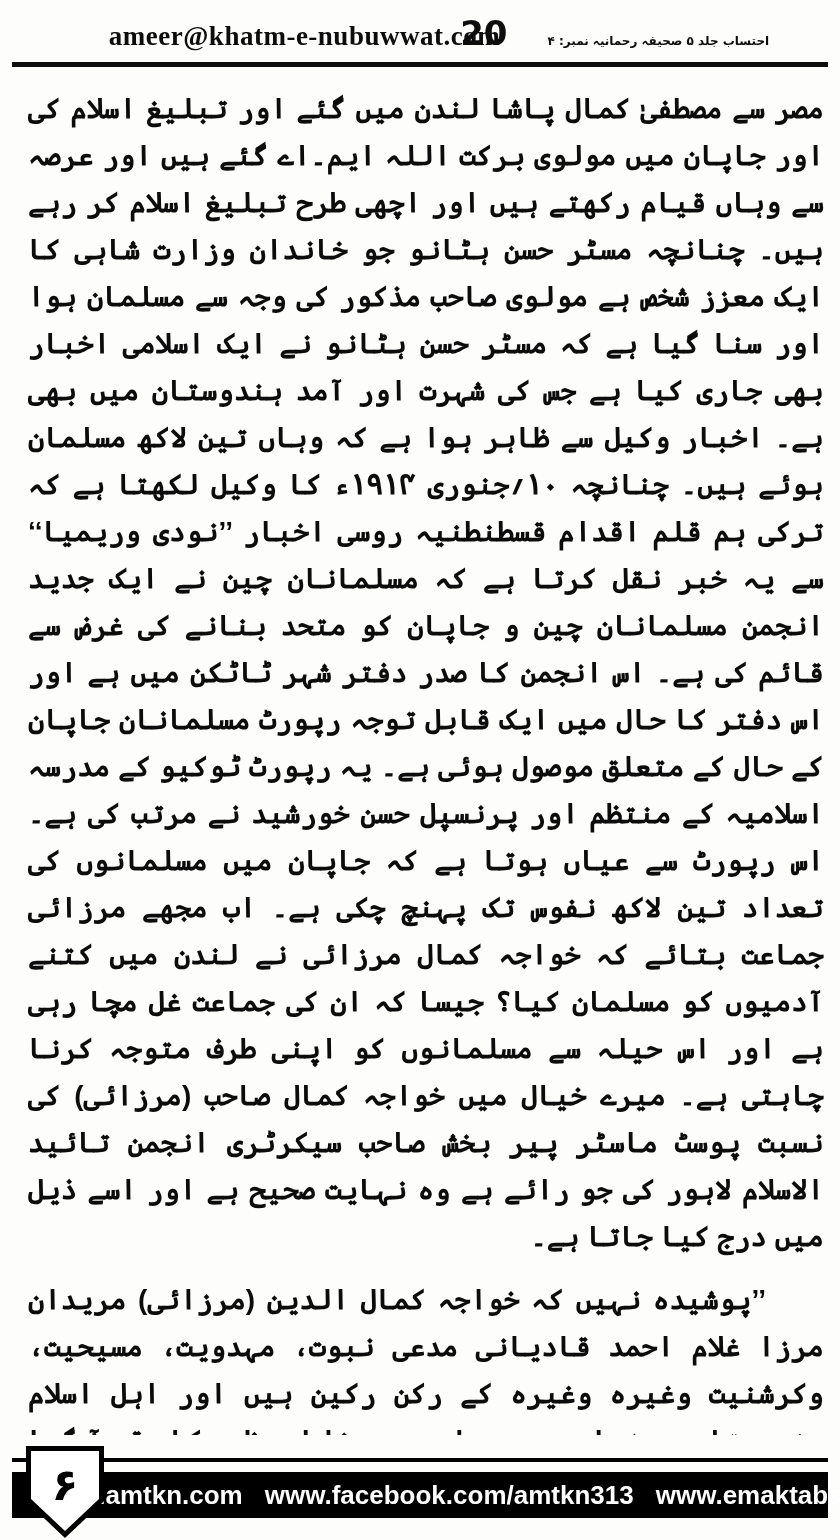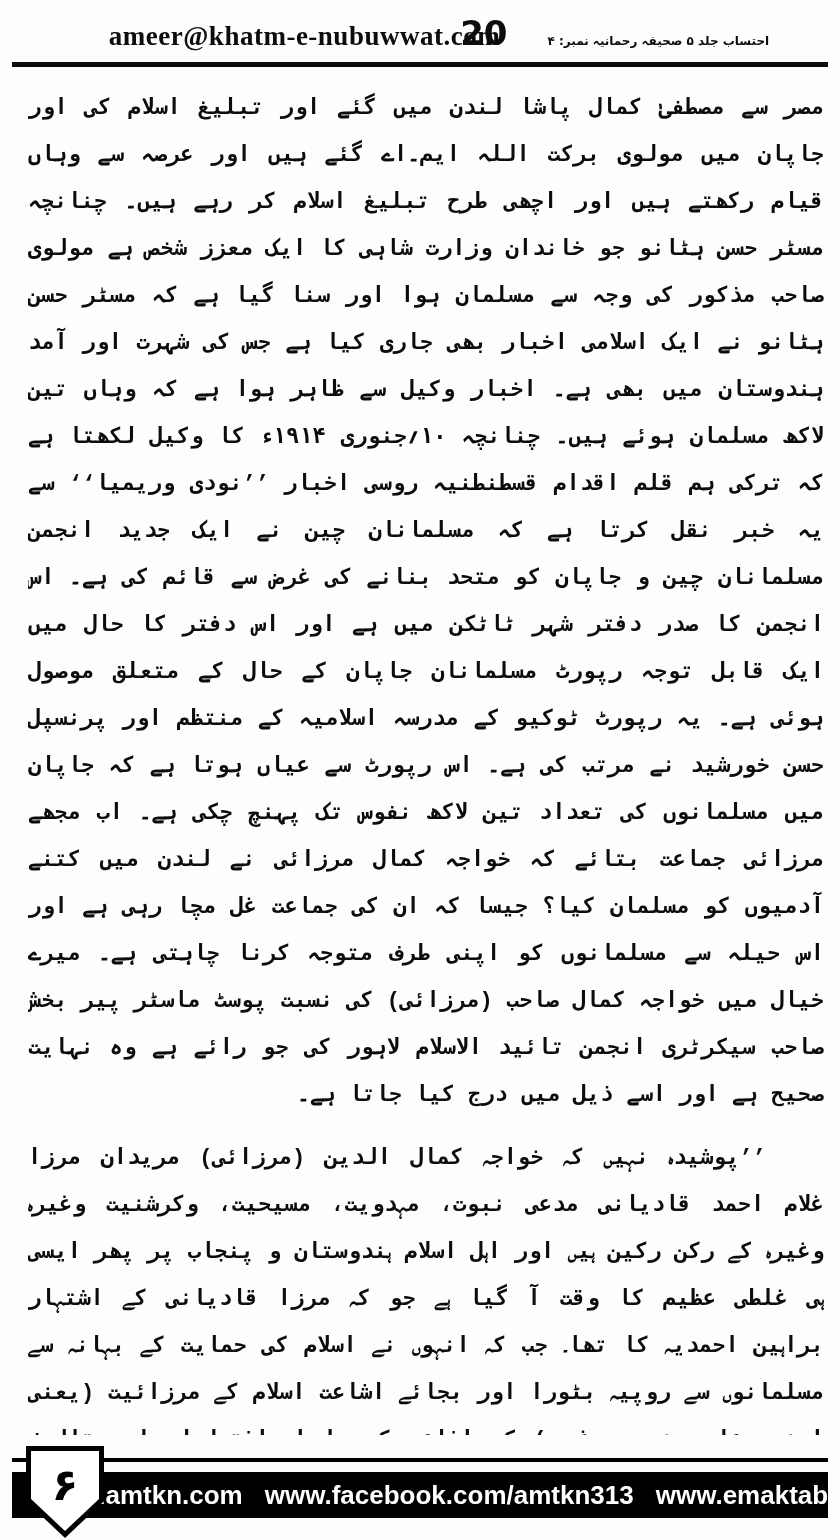--- a/index.html
+++ b/index.html
@@ -51,23 +51,23 @@
   .header-rule {
     height: 5px;
     background: #0d0d0d;
     margin: 6px 12px 0 12px;
   }
 
   
   .body-text {
     direction: rtl;
     margin: 18px 16px 0 28px;
-    font-family: Liberation Mono, monospace;
+    font-family: Liberation Sans, sans-serif;
     font-weight: 700;
-    font-size: 22px;
+    font-size: 28px;
     line-height: 47px;
     text-align: justify;
     color: #0c0c0c;
     height: 1350px;
     overflow: hidden;
   }
   .para {
     margin: 0;
   }
   .para.quote {

